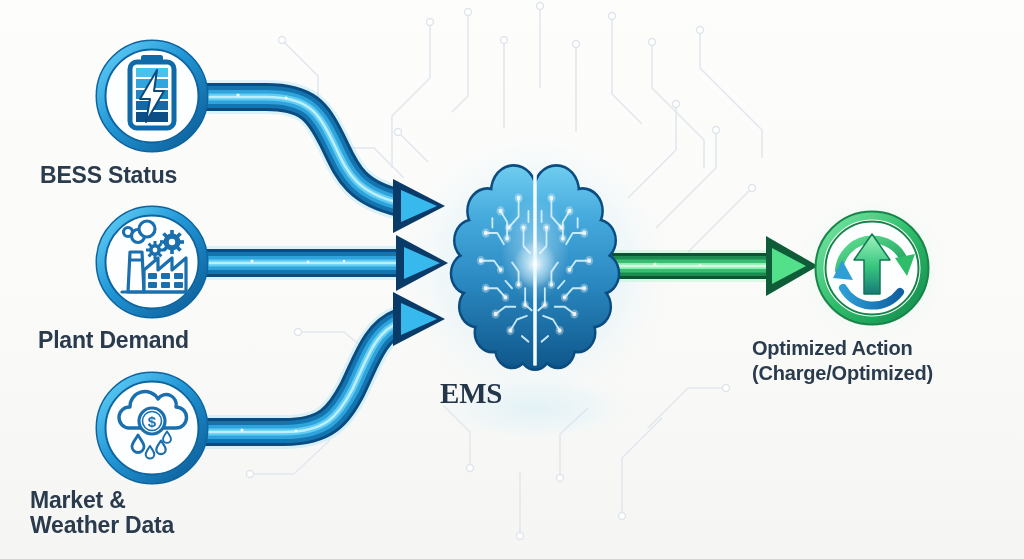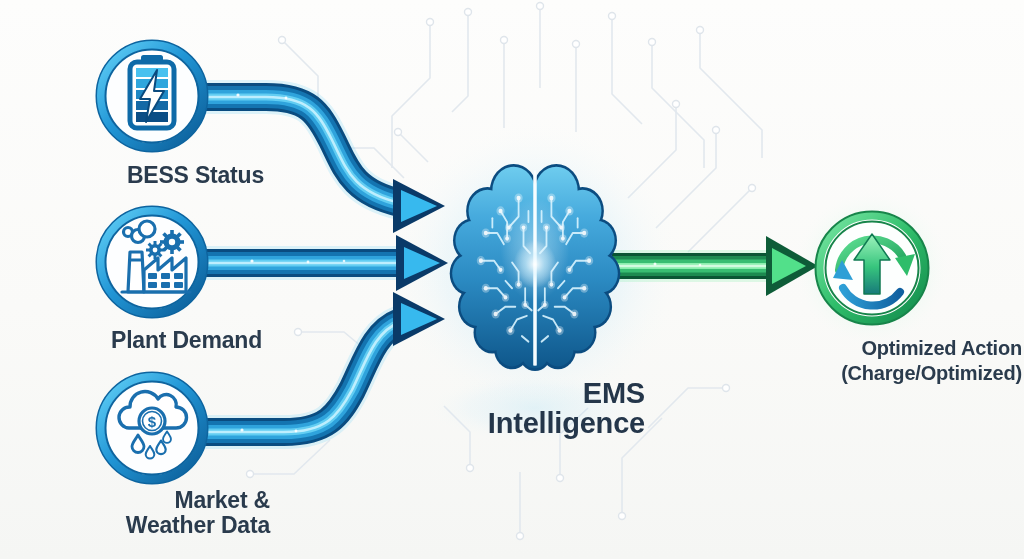--- a/index.html
+++ b/index.html
@@ -3,21 +3,21 @@
 <meta charset="utf-8">
 <style>
   html,body{margin:0;padding:0;background:#e9e9e9;}
   .canvas{
     position:relative;width:1024px;height:559px;overflow:hidden;
     background:linear-gradient(180deg,#fdfdfc 0%,#fafaf8 55%,#f5f6f4 100%);
     font-family:"Liberation Sans", sans-serif;
   }
   .canvas svg{position:absolute;left:0;top:0;}
   .label{
-    position:absolute;text-align:right;font-weight:bold;color:#2a3b4d;
+    position:absolute;text-align:left;font-weight:bold;color:#2a3b4d;
     letter-spacing:-0.2px;line-height:25px;font-size:23px;
   }
   .label .ln{display:block;}
   .label-ems{font-size:29px;line-height:30px;color:#24364a;}
   .label-out{font-size:20px;line-height:25px;}
 </style>
 </head>
 <body>
 
 <div class="canvas">
@@ -375,22 +375,21 @@
 
 <div class="label" style="left:40px;top:163px;width:224px;">BESS Status</div>
 
 <div class="label" style="left:30px;top:488px;width:240px;">
   <span class="ln">Market &amp;</span>
   <span class="ln">Weather Data</span>
 </div>
 
 <div class="label" style="left:38px;top:328px;width:224px;">Plant Demand</div>
 
-<div class="label label-ems" style="left:405px;top:378px;width:240px;">
+<div class="label label-ems" style="left:440px;top:378px;width:240px;font-family:Liberation Serif, serif;">
   <span class="ln">EMS</span>
-  <span class="ln">Intelligence</span>
 </div>
 
 <div class="label label-out" style="left:752px;top:336px;width:270px;">
   <span class="ln">Optimized Action</span>
   <span class="ln">(Charge/Optimized)</span>
 </div>
 </div>
 
 </body></html>

